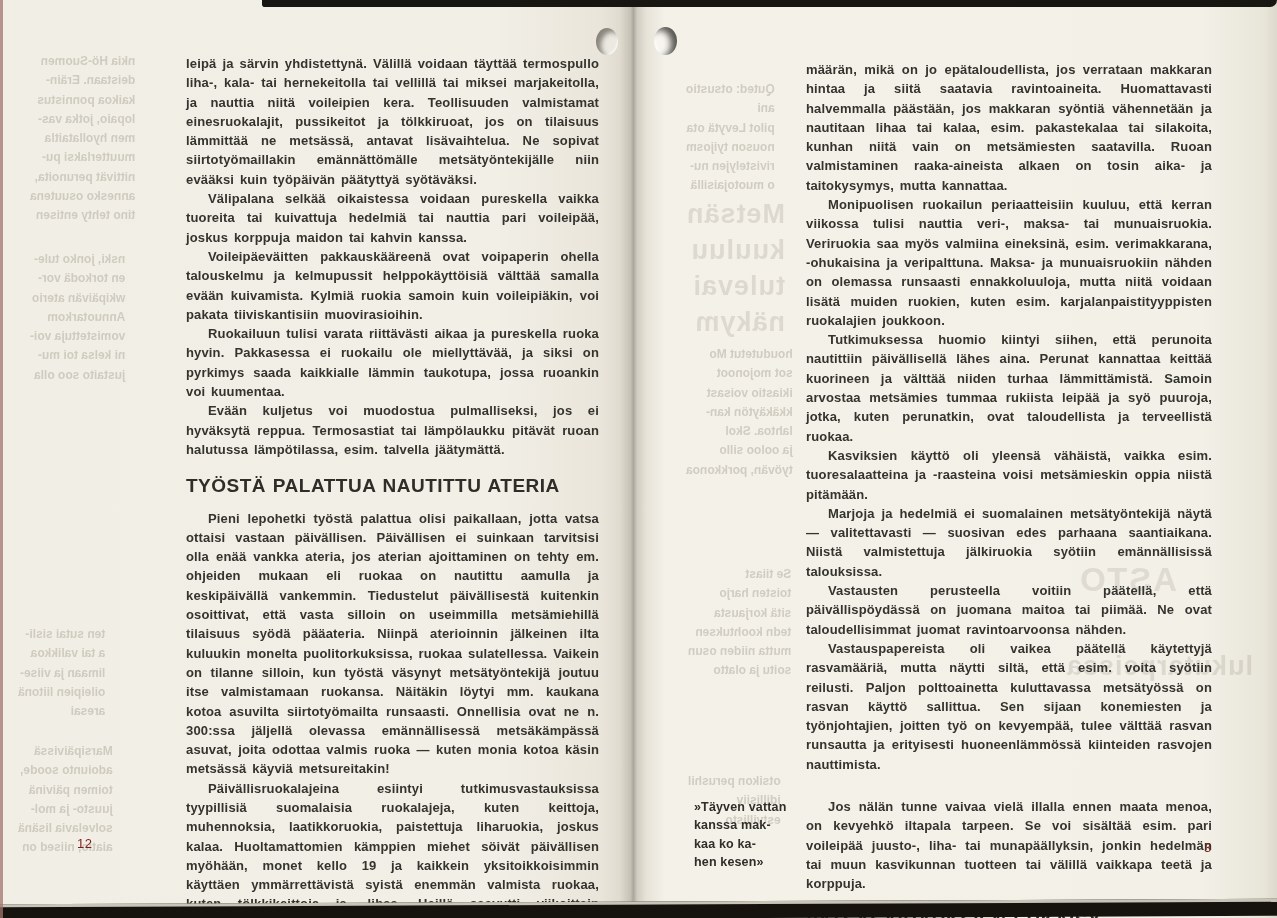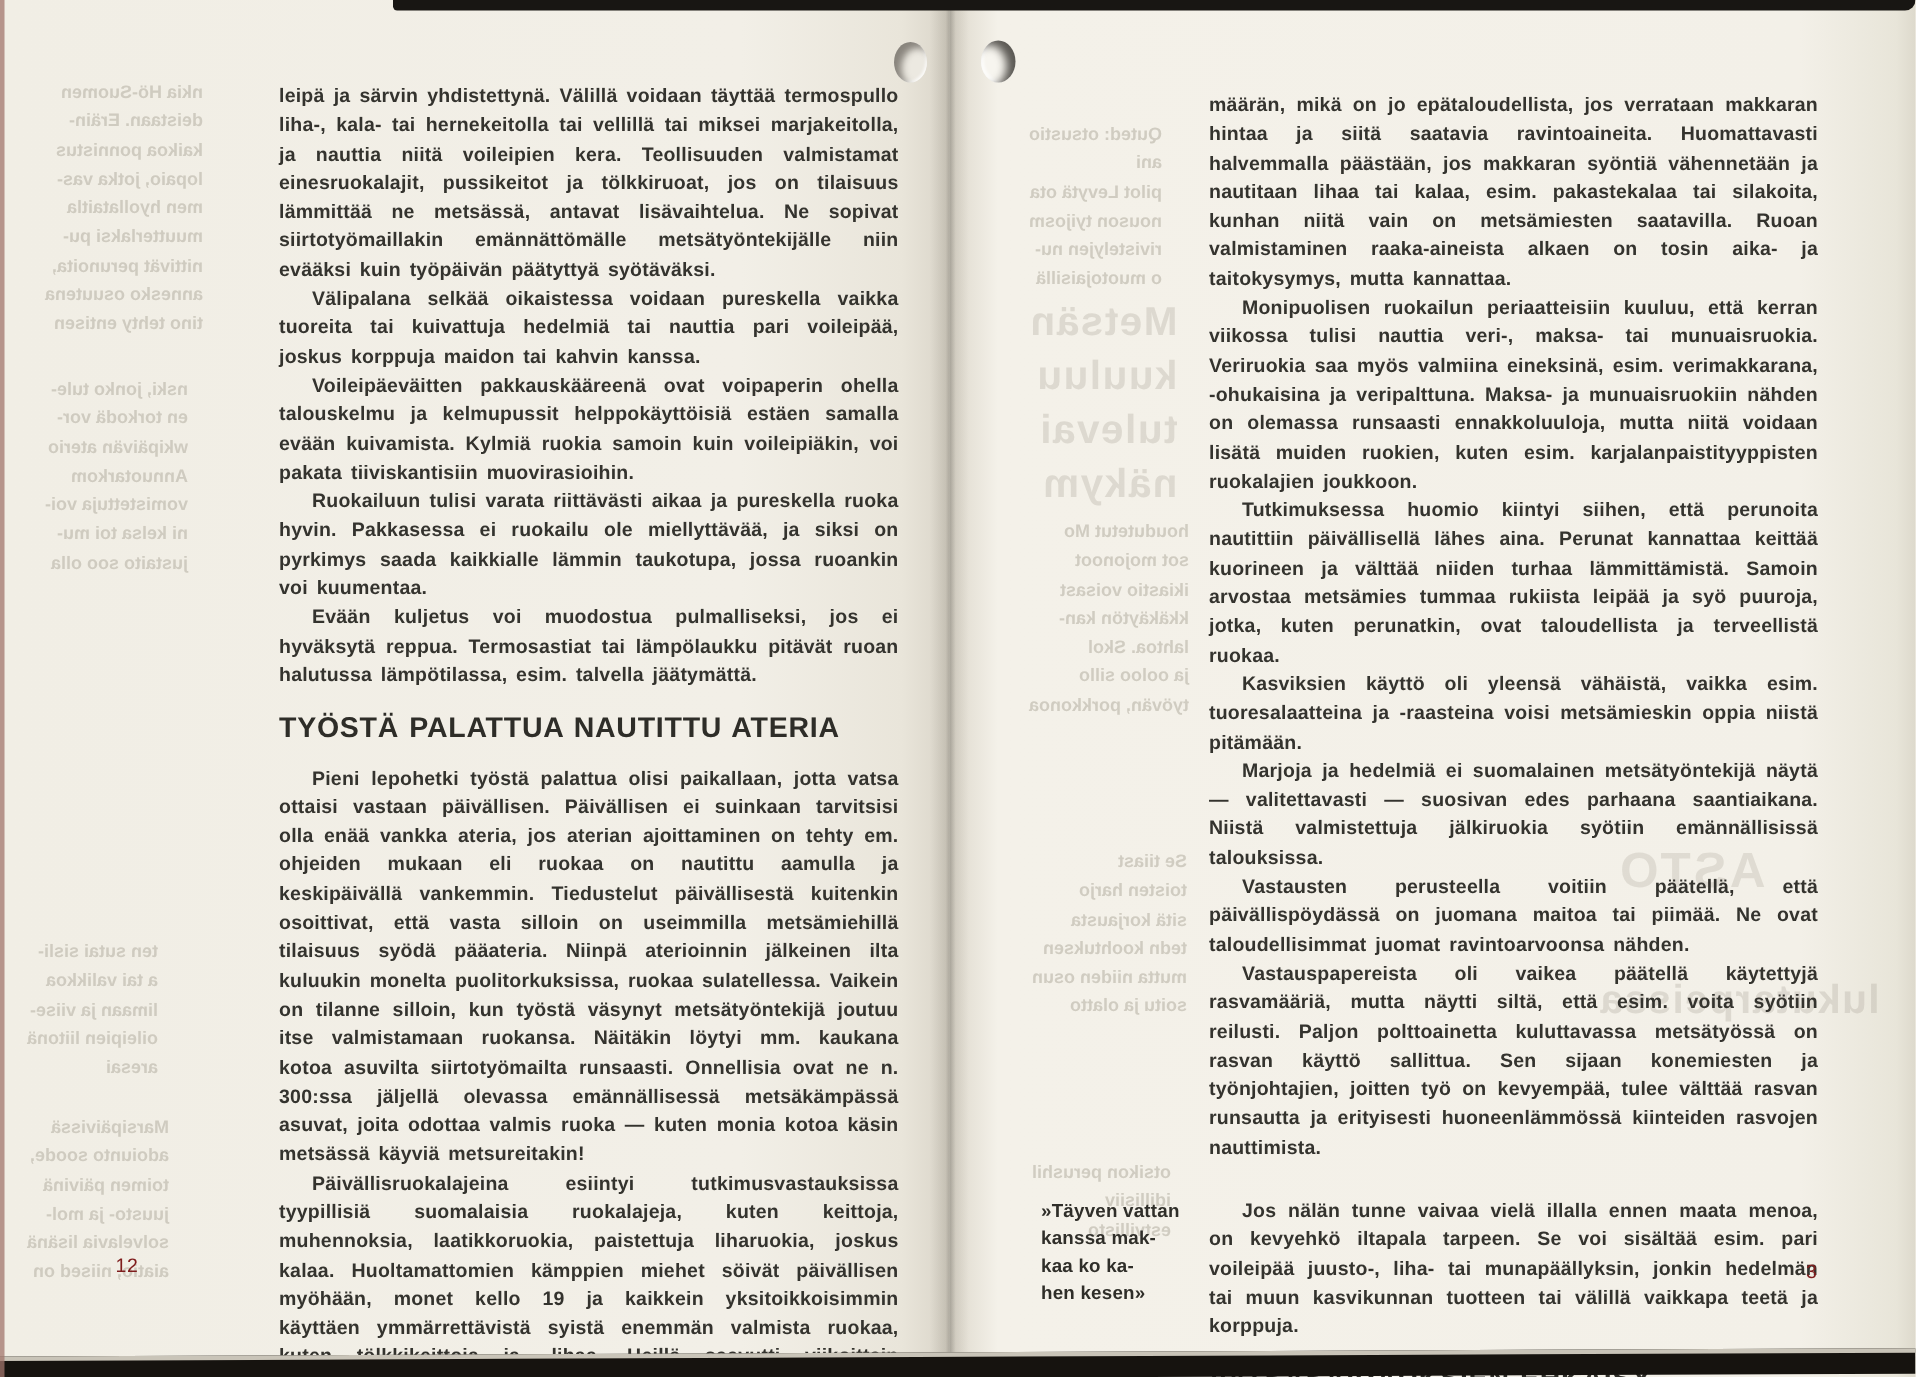--- a/index.html
+++ b/index.html
@@ -165,21 +165,21 @@
       <div>ASTO</div>
     </div>
     <div class="ghost big" style="left: 1066px; top: 648px;">
       <div>lukutarpeissa</div>
     </div>
   </div>
 
 <div class="text-col" id="left-col">
     <p><span>leipä ja särvin yhdistettynä. Välillä voidaan täyttää termospullo liha-, kala- tai hernekeitolla tai vellillä tai miksei marjakeitolla, ja nauttia niitä voileipien kera. Teollisuuden valmistamat einesruokalajit, pussikeitot ja tölkkiruoat, jos on tilaisuus lämmittää ne metsässä, antavat lisävaihtelua. Ne sopivat siirtotyömaillakin emännättömälle metsätyöntekijälle niin evääksi kuin työpäivän päätyttyä syötäväksi.</span></p>
     <p class="indent"><span>Välipalana selkää oikaistessa voidaan pureskella vaikka tuoreita tai kuivattuja hedelmiä tai nauttia pari voileipää, joskus korppuja maidon tai kahvin kanssa.</span></p>
-    <p class="indent"><span>Voileipäeväitten pakkauskääreenä ovat voipaperin ohella talouskelmu ja kelmupussit helppokäyttöisiä estäen samalla evään kuivamista. Kylmiä ruokia samoin kuin voileipiäkin, voi pakata tiiviskantisiin muovirasioihin.</span></p>
+    <p class="indent"><span>Voileipäeväitten pakkauskääreenä ovat voipaperin ohella talouskelmu ja kelmupussit helppokäyttöisiä välttää samalla evään kuivamista. Kylmiä ruokia samoin kuin voileipiäkin, voi pakata tiiviskantisiin muovirasioihin.</span></p>
     <p class="indent"><span>Ruokailuun tulisi varata riittävästi aikaa ja pureskella ruoka hyvin. Pakkasessa ei ruokailu ole miellyttävää, ja siksi on pyrkimys saada kaikkialle lämmin </span><b>taukotupa,</b><span> jossa ruoankin voi kuumentaa.</span></p>
     <p class="indent"><span>Evään kuljetus voi muodostua pulmalliseksi, jos ei hyväksytä reppua. Termosastiat tai lämpölaukku pitävät ruoan halutussa lämpötilassa, esim. talvella jäätymättä.</span></p>
     <h3><span>TYÖSTÄ PALATTUA NAUTITTU ATERIA</span></h3>
     <p class="indent"><span>Pieni lepohetki työstä palattua olisi paikallaan, jotta vatsa ottaisi vastaan päivällisen. Päivällisen ei suinkaan tarvitsisi olla enää vankka ateria, jos aterian ajoittaminen on tehty em. ohjeiden mukaan eli ruokaa on nautittu aamulla ja keskipäivällä vankemmin. Tiedustelut päivällisestä kuitenkin osoittivat, että vasta silloin on useimmilla metsämiehillä tilaisuus syödä pääateria. Niinpä aterioinnin jälkeinen ilta kuluukin monelta puolitorkuksissa, ruokaa sulatellessa. Vaikein on tilanne silloin, kun työstä väsynyt metsätyöntekijä joutuu itse valmistamaan ruokansa. Näitäkin löytyi mm. kaukana kotoa asuvilta siirtotyömailta runsaasti. Onnellisia ovat ne n. 300:ssa jäljellä olevassa emännällisessä metsäkämpässä asuvat, joita odottaa valmis ruoka — kuten monia kotoa käsin metsässä käyviä metsureitakin!</span></p>
     <p class="indent"><span>Päivällisruokalajeina esiintyi tutkimusvastauksissa tyypillisiä suomalaisia ruokalajeja, kuten keittoja, muhennoksia, laatikkoruokia, paistettuja liharuokia, joskus kalaa. Huoltamattomien kämppien miehet söivät päivällisen myöhään, monet kello 19 ja kaikkein yksitoikkoisimmin käyttäen ymmärrettävistä syistä enemmän valmista ruokaa, kuten tölkkikeittoja ja -lihaa. Heillä saavutti viikoittain makkaran syönti joskus jopa 3—4 kg:n</span></p>
   </div>
 <div class="text-col" id="right-col">
     <p><span>määrän, mikä on jo epätaloudellista, jos verrataan makkaran hintaa ja siitä saatavia ravintoaineita. Huomattavasti halvemmalla päästään, jos makkaran syöntiä vähennetään ja nautitaan lihaa tai kalaa, esim. pakastekalaa tai silakoita, kunhan niitä vain on metsämiesten saatavilla. Ruoan valmistaminen raaka-aineista alkaen on tosin aika- ja taitokysymys, mutta kannattaa.</span></p>
     <p class="indent"><span>Monipuolisen ruokailun periaatteisiin kuuluu, että kerran viikossa tulisi nauttia veri-, maksa- tai munuaisruokia. Veriruokia saa myös valmiina eineksinä, esim. verimakkarana, -ohukaisina ja veripalttuna. Maksa- ja munuaisruokiin nähden on olemassa runsaasti ennakkoluuloja, mutta niitä voidaan lisätä muiden ruokien, kuten esim. karjalanpaistityyppisten ruokalajien joukkoon.</span></p>
     <p class="indent"><span>Tutkimuksessa huomio kiintyi siihen, että perunoita nautittiin päivällisellä lähes aina. Perunat kannattaa keittää kuorineen ja välttää niiden turhaa lämmittämistä. Samoin arvostaa metsämies tummaa rukiista leipää ja syö puuroja, jotka, kuten perunatkin, ovat taloudellista ja terveellistä ruokaa.</span></p>

